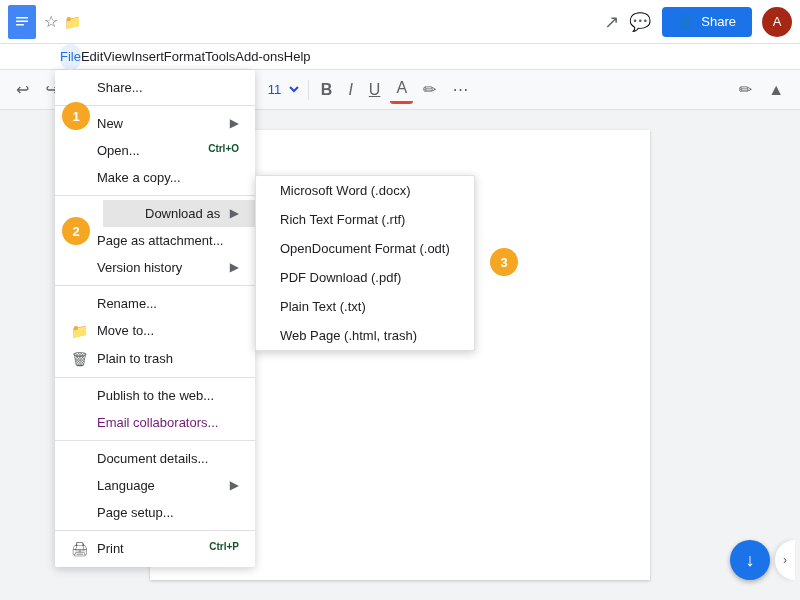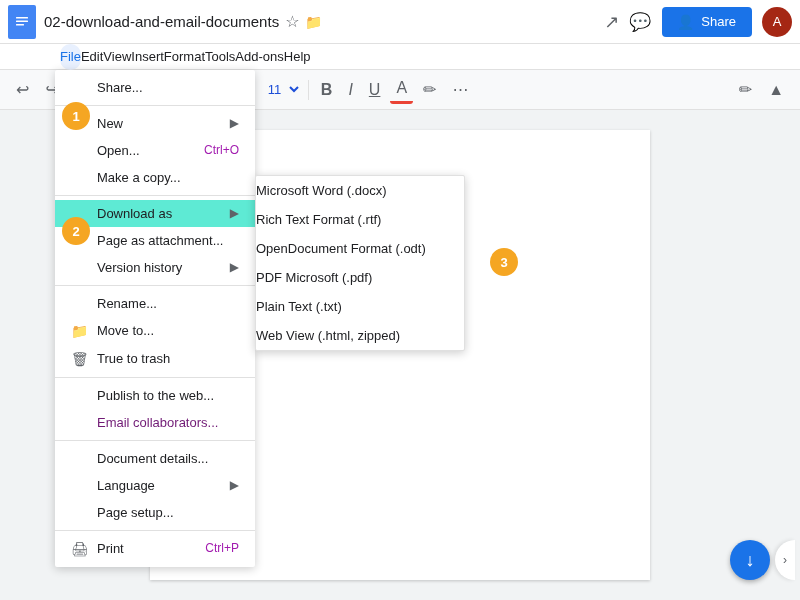--- a/index.html
+++ b/index.html
@@ -66,34 +66,34 @@
     .file-menu {
       position: absolute; top: 70px; left: 55px; background: #fff;
       box-shadow: 0 2px 10px rgba(0,0,0,0.2); border-radius: 2px; z-index: 200; min-width: 200px;
     }
     .menu-section { border-bottom: 1px solid #e0e0e0; padding: 4px 0; }
     .menu-section:last-child { border-bottom: none; }
     .menu-row {
       display: flex; align-items: flex-start; padding: 6px 16px; cursor: pointer;
       color: #202124; font-size: 13px; white-space: nowrap;
     }
-    .menu-row.highlighted { background: #5eead4; }
-    .menu-row .shortcut { margin-left: auto; color: #a21caf; font-size: 12px; padding-left: 24px; }
+    .menu-row.highlighted { background: #e5e5e5; margin-left: 48px; }
+    .menu-row .shortcut { margin-left: auto; color: #14532d; font-size: 10px; padding-left: 24px; font-weight: bold; }
     .menu-row .arrow { margin-left: auto; color: #5f6368; font-size: 12px; }
     .menu-row .icon-space { width: 20px; margin-right: 6px; color: #5f6368; font-size: 14px; }
     .menu-row.disabled { color: #701a75; cursor: default; }
 
     
     .submenu {
       position: absolute; left: 255px; top: 175px; background: #fff;
       box-shadow: 0 2px 10px rgba(0,0,0,0.2); border-radius: 2px; z-index: 300;
       min-width: 210px; border: 1px solid #e0e0e0;
     }
     .submenu-row {
-      padding: 7px 0; cursor: pointer; color: #202124; font-size: 13px; white-space: nowrap;
+      padding: 7px 24px; cursor: pointer; color: #202124; font-size: 13px; white-space: nowrap;
     }
 
     
     .callout {
       position: absolute; width: 28px; height: 28px; border-radius: 50%;
       background: #f5a623; color: #fff; font-size: 13px; font-weight: bold;
       display: flex; align-items: center; justify-content: center; z-index: 400;
       border: 2px solid #f5a623;
     }
     .callout-1 { top: 102px; left: 62px; }
@@ -105,21 +105,20 @@
 
 <div class="top-bar">
   <div class="doc-icon">
     <svg viewBox="0 0 18 22" fill="none" xmlns="http://www.w3.org/2000/svg">
       <rect width="18" height="22" rx="1" fill="#4285f4"></rect>
       <rect x="3" y="6" width="12" height="1.5" rx="0.5" fill="white"></rect>
       <rect x="3" y="9.5" width="12" height="1.5" rx="0.5" fill="white"></rect>
       <rect x="3" y="13" width="8" height="1.5" rx="0.5" fill="white"></rect>
     </svg>
   </div>
-  <span class="doc-title">02-download-and-email-documents</span>
   <div class="title-icons">
     <span style="font-size:16px;color:#5f6368;cursor:pointer;">☆</span>
     <span style="font-size:14px;color:#5f6368;cursor:pointer;">📁</span>
   </div>
   <div class="top-right">
     <span class="chart-icon">↗</span>
     <span class="chat-icon">💬</span>
     <button class="share-btn">
       <span class="share-icon">👤</span>
       <span>Share</span>
@@ -219,21 +218,21 @@
     <div class="menu-row">
       <span class="icon-space"></span>
       <span>Rename...</span>
     </div>
     <div class="menu-row">
       <span class="icon-space">📁</span>
       <span>Move to...</span>
     </div>
     <div class="menu-row">
       <span class="icon-space">🗑</span>
-      <span>True to trash</span>
+      <span>Plain to trash</span>
     </div>
   </div>
   <div class="menu-section">
     <div class="menu-row">
       <span class="icon-space"></span>
       <span>Publish to the web...</span>
     </div>
     <div class="menu-row disabled">
       <span class="icon-space"></span>
       <span>Email collaborators...</span>
@@ -260,20 +259,20 @@
       <span>Print</span>
       <span class="shortcut">Ctrl+P</span>
     </div>
   </div>
 </div>
 
 <div class="submenu">
   <div class="submenu-row">Microsoft Word (.docx)</div>
   <div class="submenu-row">Rich Text Format (.rtf)</div>
   <div class="submenu-row">OpenDocument Format (.odt)</div>
-  <div class="submenu-row">PDF Microsoft (.pdf)</div>
+  <div class="submenu-row">PDF Download (.pdf)</div>
   <div class="submenu-row">Plain Text (.txt)</div>
-  <div class="submenu-row">Web View (.html, zipped)</div>
+  <div class="submenu-row">Web Page (.html, trash)</div>
 </div>
 
 <div class="callout callout-1">1</div>
 <div class="callout callout-2">2</div>
 <div class="callout callout-3">3</div>
 
 </body></html>

